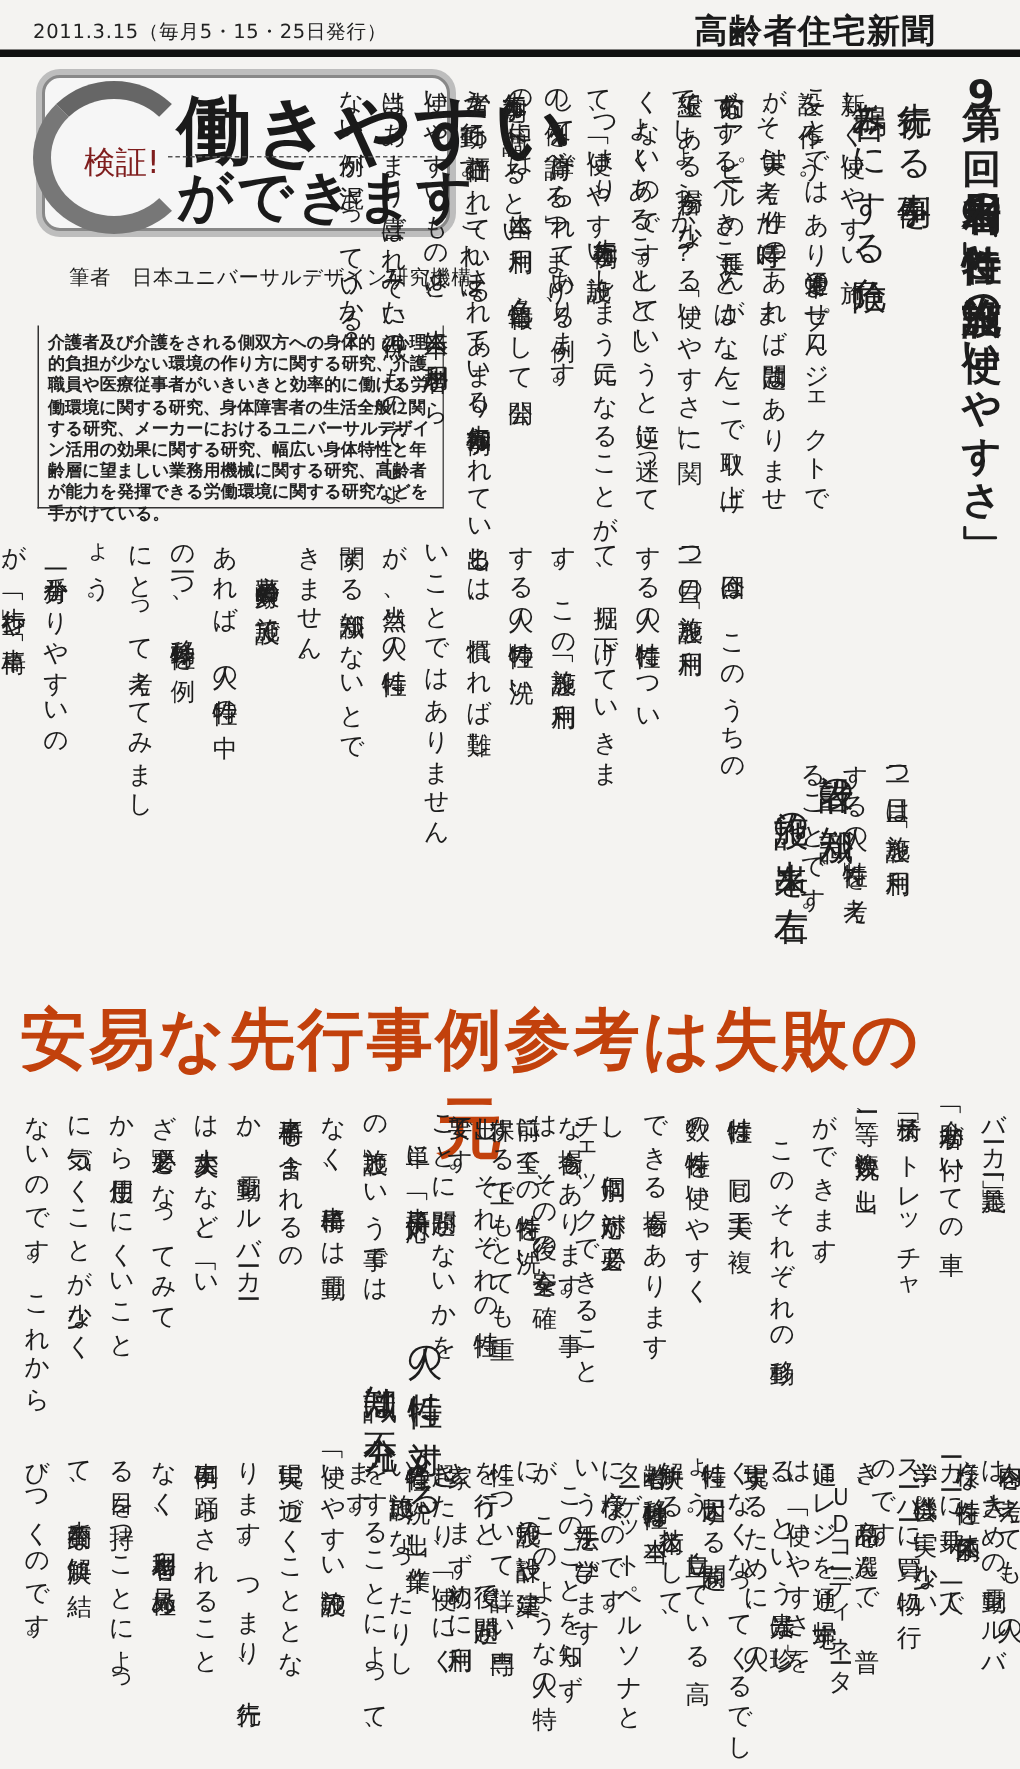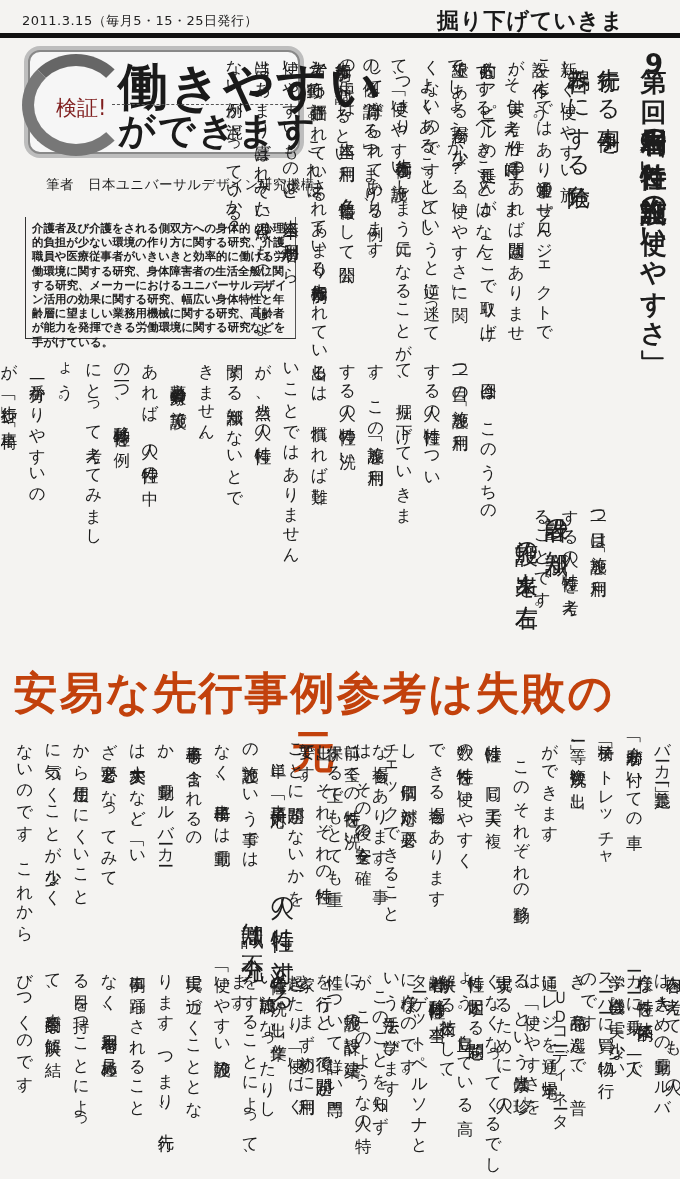--- a/index.html
+++ b/index.html
@@ -53,21 +53,21 @@
   
   .headline {
     left:0; top:664px; width:628px; text-align:center;
     font-size:44px; font-weight:bold; font-family:"DejaVu Serif", serif; letter-spacing:2px; color:#c2410c;
   }
 </style>
 </head>
 <body>
 
 <div class="abs hdr-date">2011.3.15（毎月5・15・25日発行）</div>
-<div class="abs hdr-paper">掘り下げていきま</div>
+<div class="abs hdr-paper">高齢者住宅新聞</div>
 <div class="abs hdr-rule"></div>
 
 <div class="abs logo-box"></div>
 <div class="abs logo-ring"></div>
 <div class="abs logo-kensho">検証!</div>
 <div class="abs logo-l1">働きやすい</div>
 <div class="abs logo-line"></div>
 <div class="abs logo-l2">ができます</div>
 <div class="abs author">筆者　日本ユニバーサルデザイン研究機構</div>
 

